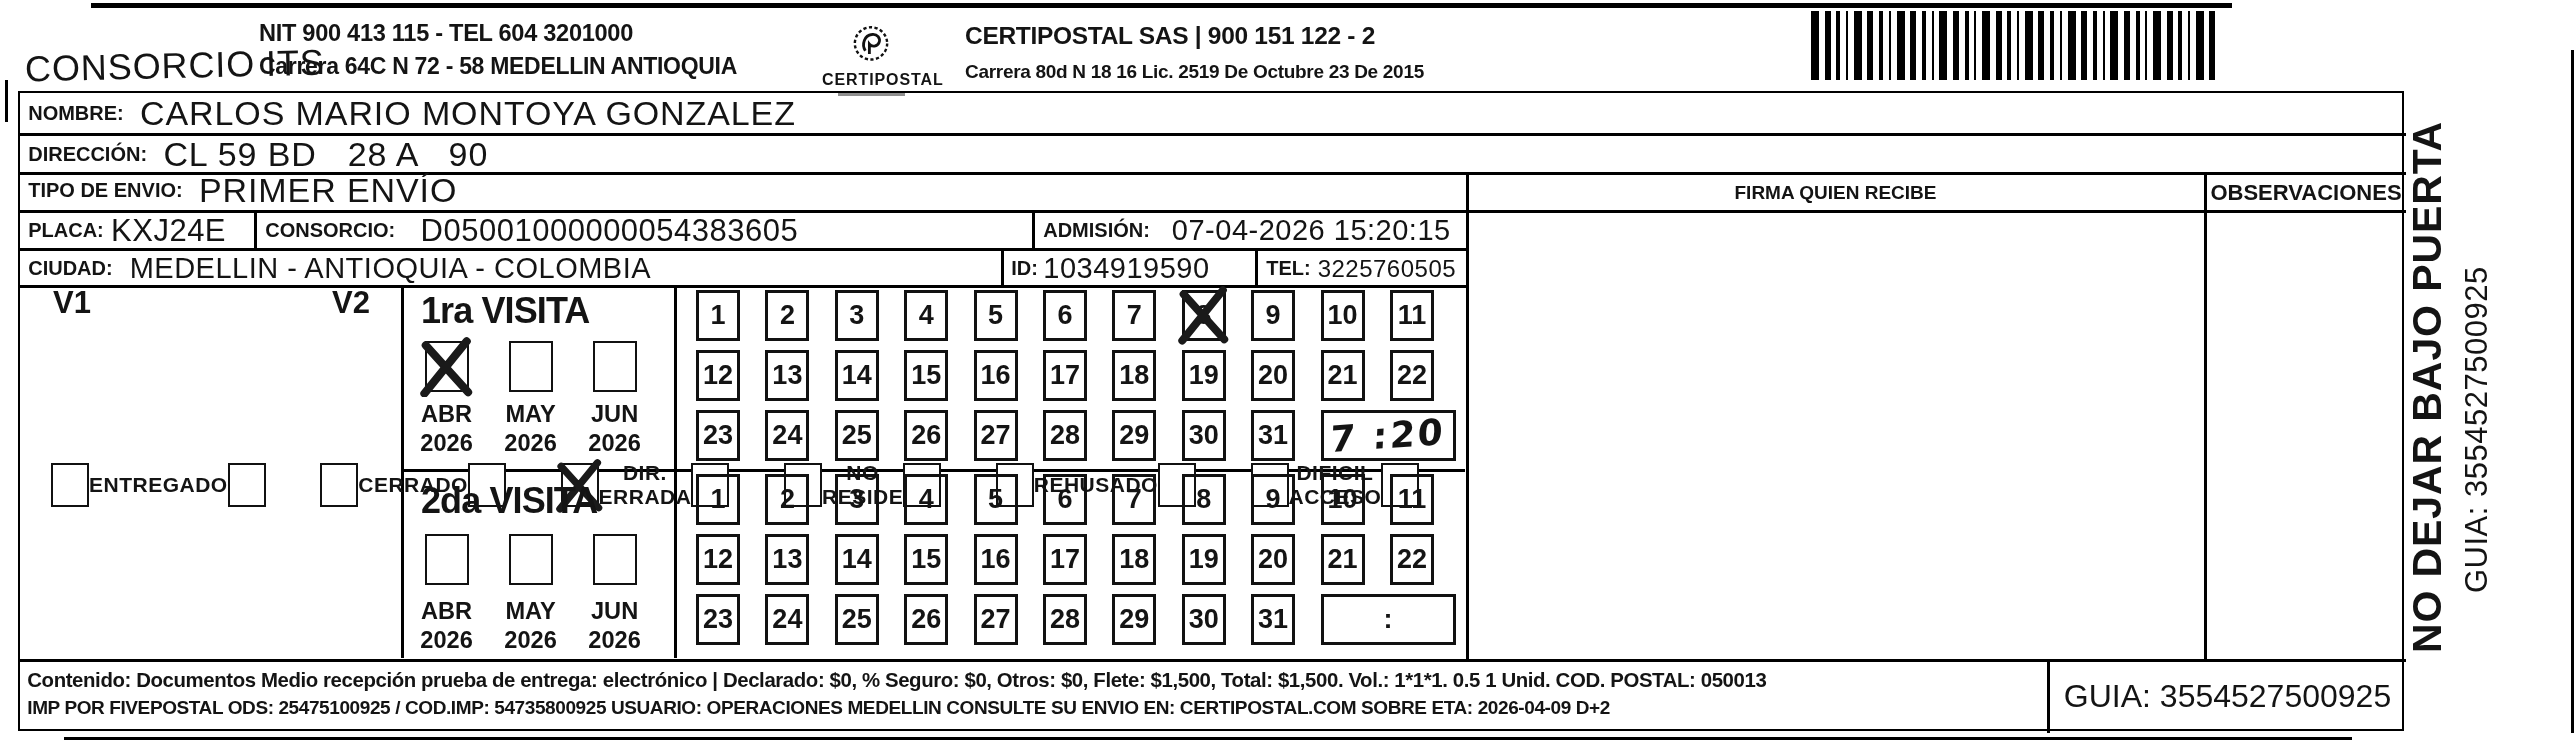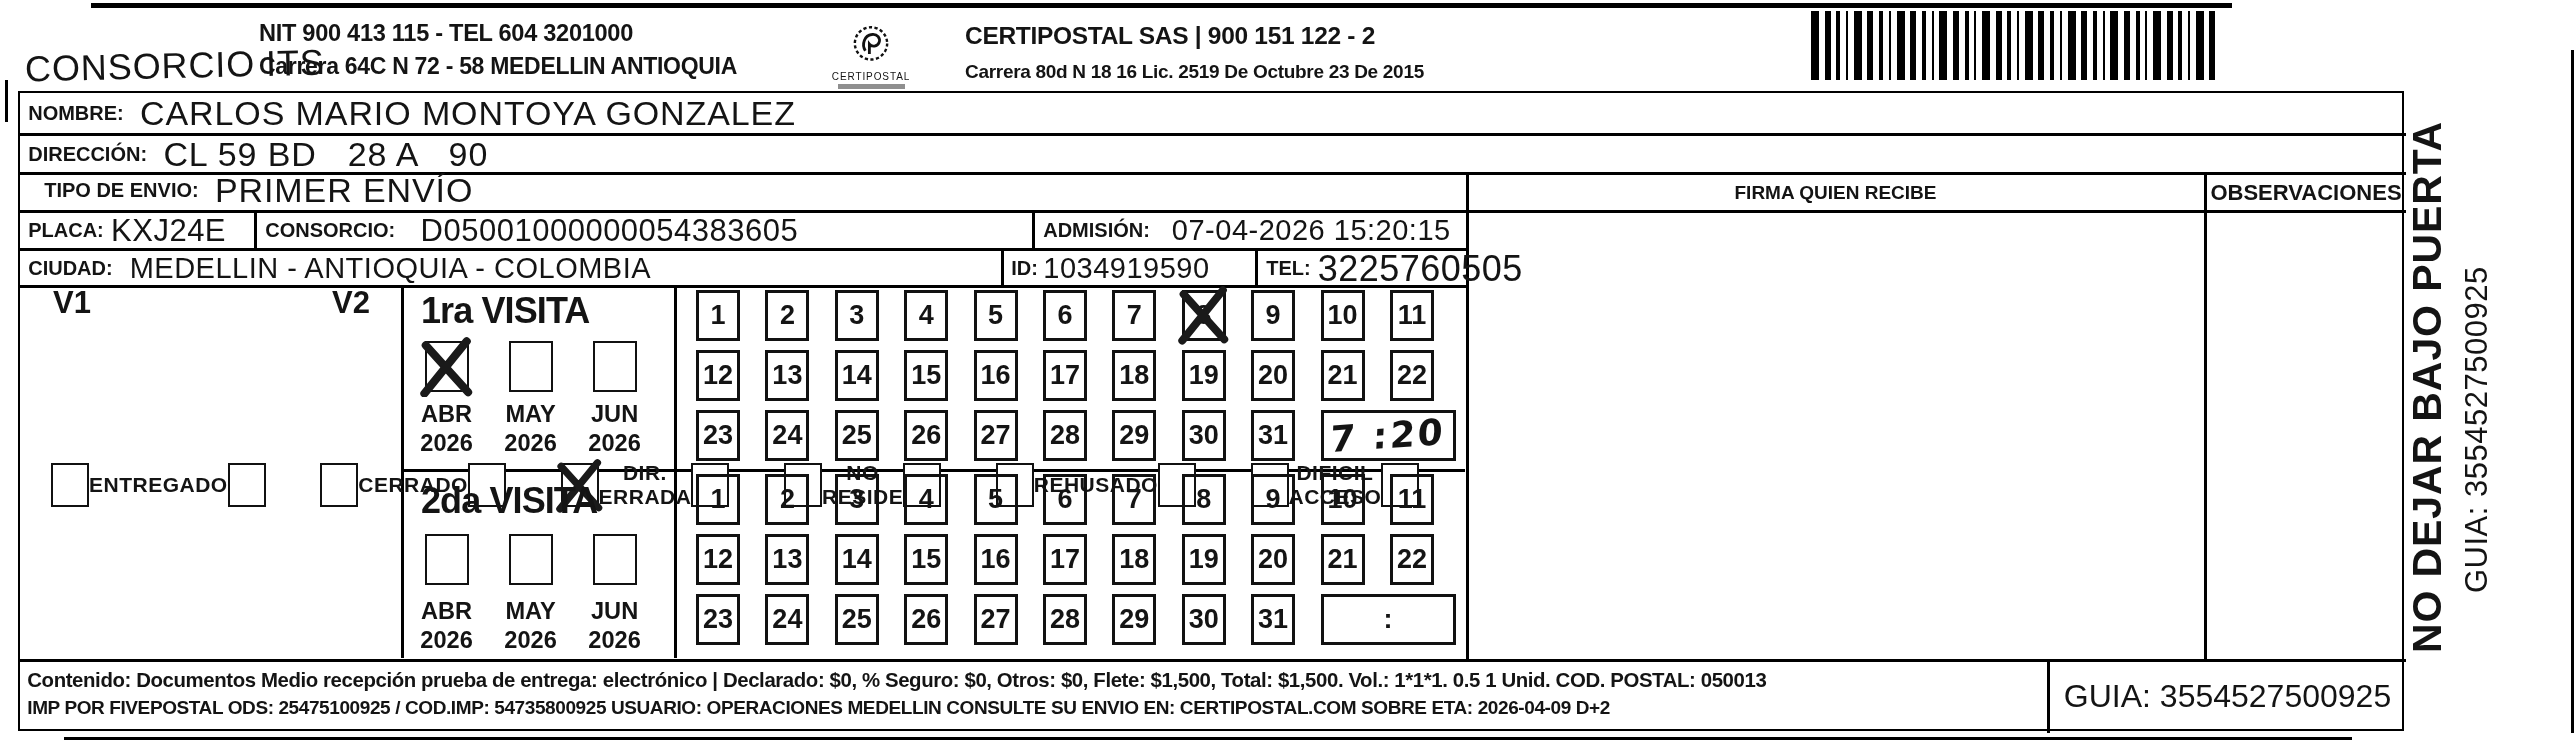--- a/index.html
+++ b/index.html
@@ -8,21 +8,21 @@
 .abs{position:absolute}
 .hline,.vline{position:absolute;background:#000}
 
 .company{position:absolute;left:25.4px;top:45px;font-size:36px;letter-spacing:0.9px;transform:rotate(-1.3deg);white-space:nowrap}
 .hblock{position:absolute;white-space:nowrap}
 .hl1{font-weight:700;font-size:23.6px;letter-spacing:-0.3px}
 .hl2{font-weight:700;font-size:23px;letter-spacing:-0.3px;margin-top:6.4px}
 .pl1{font-weight:700;font-size:24.5px;letter-spacing:-0.3px}
 .pl2{font-weight:700;font-size:19px;letter-spacing:-0.3px;margin-top:11px}
 .logo{position:absolute;left:822px;top:23.6px;width:98px;text-align:center}
-.logo-cap{font-weight:400;font-size:10px;letter-spacing:0.9px;margin-top:2px}
+.logo-cap{font-weight:700;font-size:16px;letter-spacing:0.9px;margin-top:2px}
 .logo-sub{width:67px;height:4.5px;background:#333;opacity:.55;margin:2.7px auto 0}
 .barcode{position:absolute;left:1811px;top:11px;width:419px;height:69px;font-size:0;overflow:hidden;white-space:nowrap}
 
 .table{position:absolute;left:18px;top:91px;width:2386px;height:640px;border:2.7px solid #000}
 .frow{position:absolute;display:flex;align-items:center;gap:16.3px;padding-left:8.2px;white-space:nowrap}
 .frow.center{justify-content:center;padding-left:0}
 .flabel{font-weight:700;font-size:20px;letter-spacing:0}
 .fvalue{font-size:31px;letter-spacing:0.5px;white-space:pre}
 .fvalue.xl{font-size:34px;letter-spacing:0.9px}
 
@@ -110,21 +110,21 @@
     <div class="vline" style="left:2027px;top:566px;width:2.7px;height:74px"></div>
 
     <div class="frow" style="left:0;top:0;width:2386px;height:40px">
       <span class="flabel">NOMBRE:</span>
       <span class="fvalue xl">CARLOS MARIO MONTOYA GONZALEZ</span>
     </div>
     <div class="frow" style="left:0;top:43px;width:2386px;height:36px">
       <span class="flabel">DIRECCIÓN:</span>
       <span class="fvalue xl">CL 59 BD   28 A   90</span>
     </div>
-    <div class="frow" style="left:16px;top:82px;width:1446px;height:31px">
+    <div class="frow" style="left:0;top:82px;width:1446px;height:31px">
       <span class="flabel">TIPO DE ENVIO:</span>
       <span class="fvalue xl">PRIMER ENVÍO</span>
     </div>
     <div class="frow center" style="left:1448px;top:82px;width:735px;height:35px">
       <span class="flabel" style="font-size:19px">FIRMA QUIEN RECIBE</span>
     </div>
     <div class="frow center" style="left:2186px;top:82px;width:200px;height:35px">
       <span class="flabel" style="font-size:22px">OBSERVACIONES</span>
     </div>
     <div class="frow" style="left:0;top:120px;width:234px;height:35px;gap:7.3px">
@@ -142,21 +142,21 @@
     <div class="frow" style="left:0;top:158px;width:981px;height:35px;gap:17px">
       <span class="flabel">CIUDAD:</span>
       <span class="fvalue" style="font-size:29px">MEDELLIN - ANTIOQUIA - COLOMBIA</span>
     </div>
     <div class="frow" style="left:983px;top:158px;width:252px;height:35px;gap:5.4px">
       <span class="flabel">ID:</span>
       <span class="fvalue" style="font-size:29px">1034919590</span>
     </div>
     <div class="frow" style="left:1238px;top:158px;width:208px;height:35px;gap:7px">
       <span class="flabel">TEL:</span>
-      <span class="fvalue" style="font-size:36px">3225760505</span>
+      <span class="fvalue" style="font-size:24px">3225760505</span>
     </div>
 
     <div class="abs" style="left:0;top:192px;width:333px;height:373px">
       <span class="vhead" style="left:33px">V1</span>
       <span class="vhead" style="left:312px">V2</span>
       <div class="status-rows">
           <div class="st-row">
             <span class="cb"></span>
             <span class="st-label">ENTREGADO</span>
             <span class="cb"></span>

